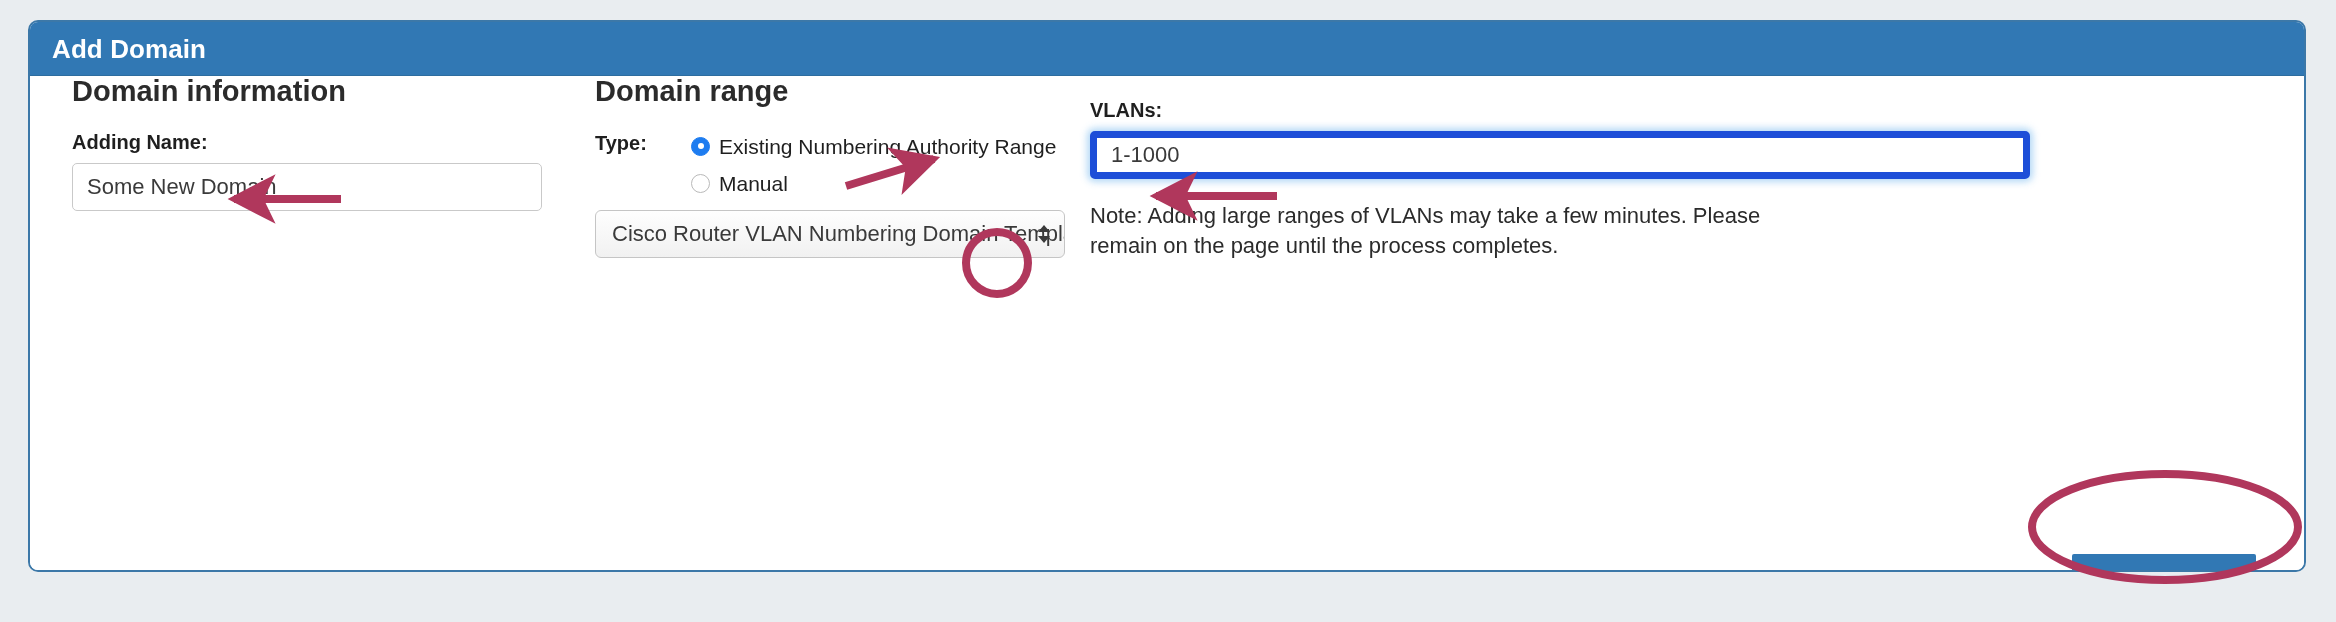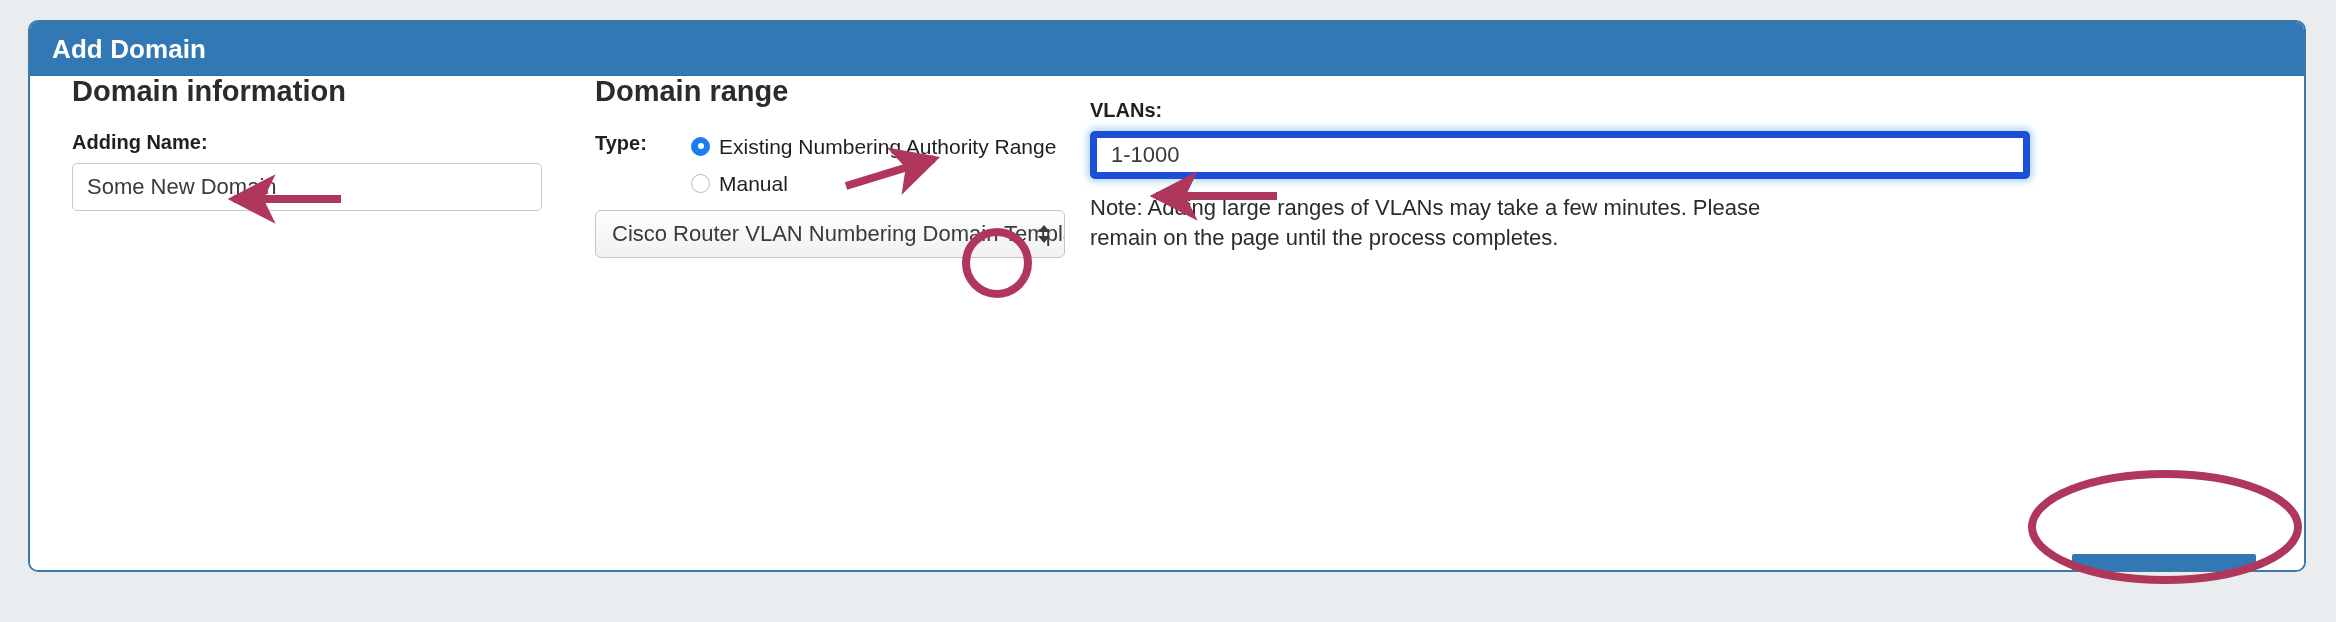--- a/index.html
+++ b/index.html
@@ -202,21 +202,21 @@
   .tri-up, .tri-dn {
     width: 0; height: 0;
     border-left: 6px solid transparent;
     border-right: 6px solid transparent;
   }
   .tri-up { border-bottom: 7px solid #3b3b3b; }
   .tri-dn { border-top: 7px solid #3b3b3b; }
 
   
   .note {
-    margin-top: 14px;
+    margin-top: 22px;
     width: 700px;
     font-size: 22px;
     line-height: 1.38;
     color: #2b2b2b;
   }
 
   
   .btn-row {
     position: absolute;
     right: 48px;

